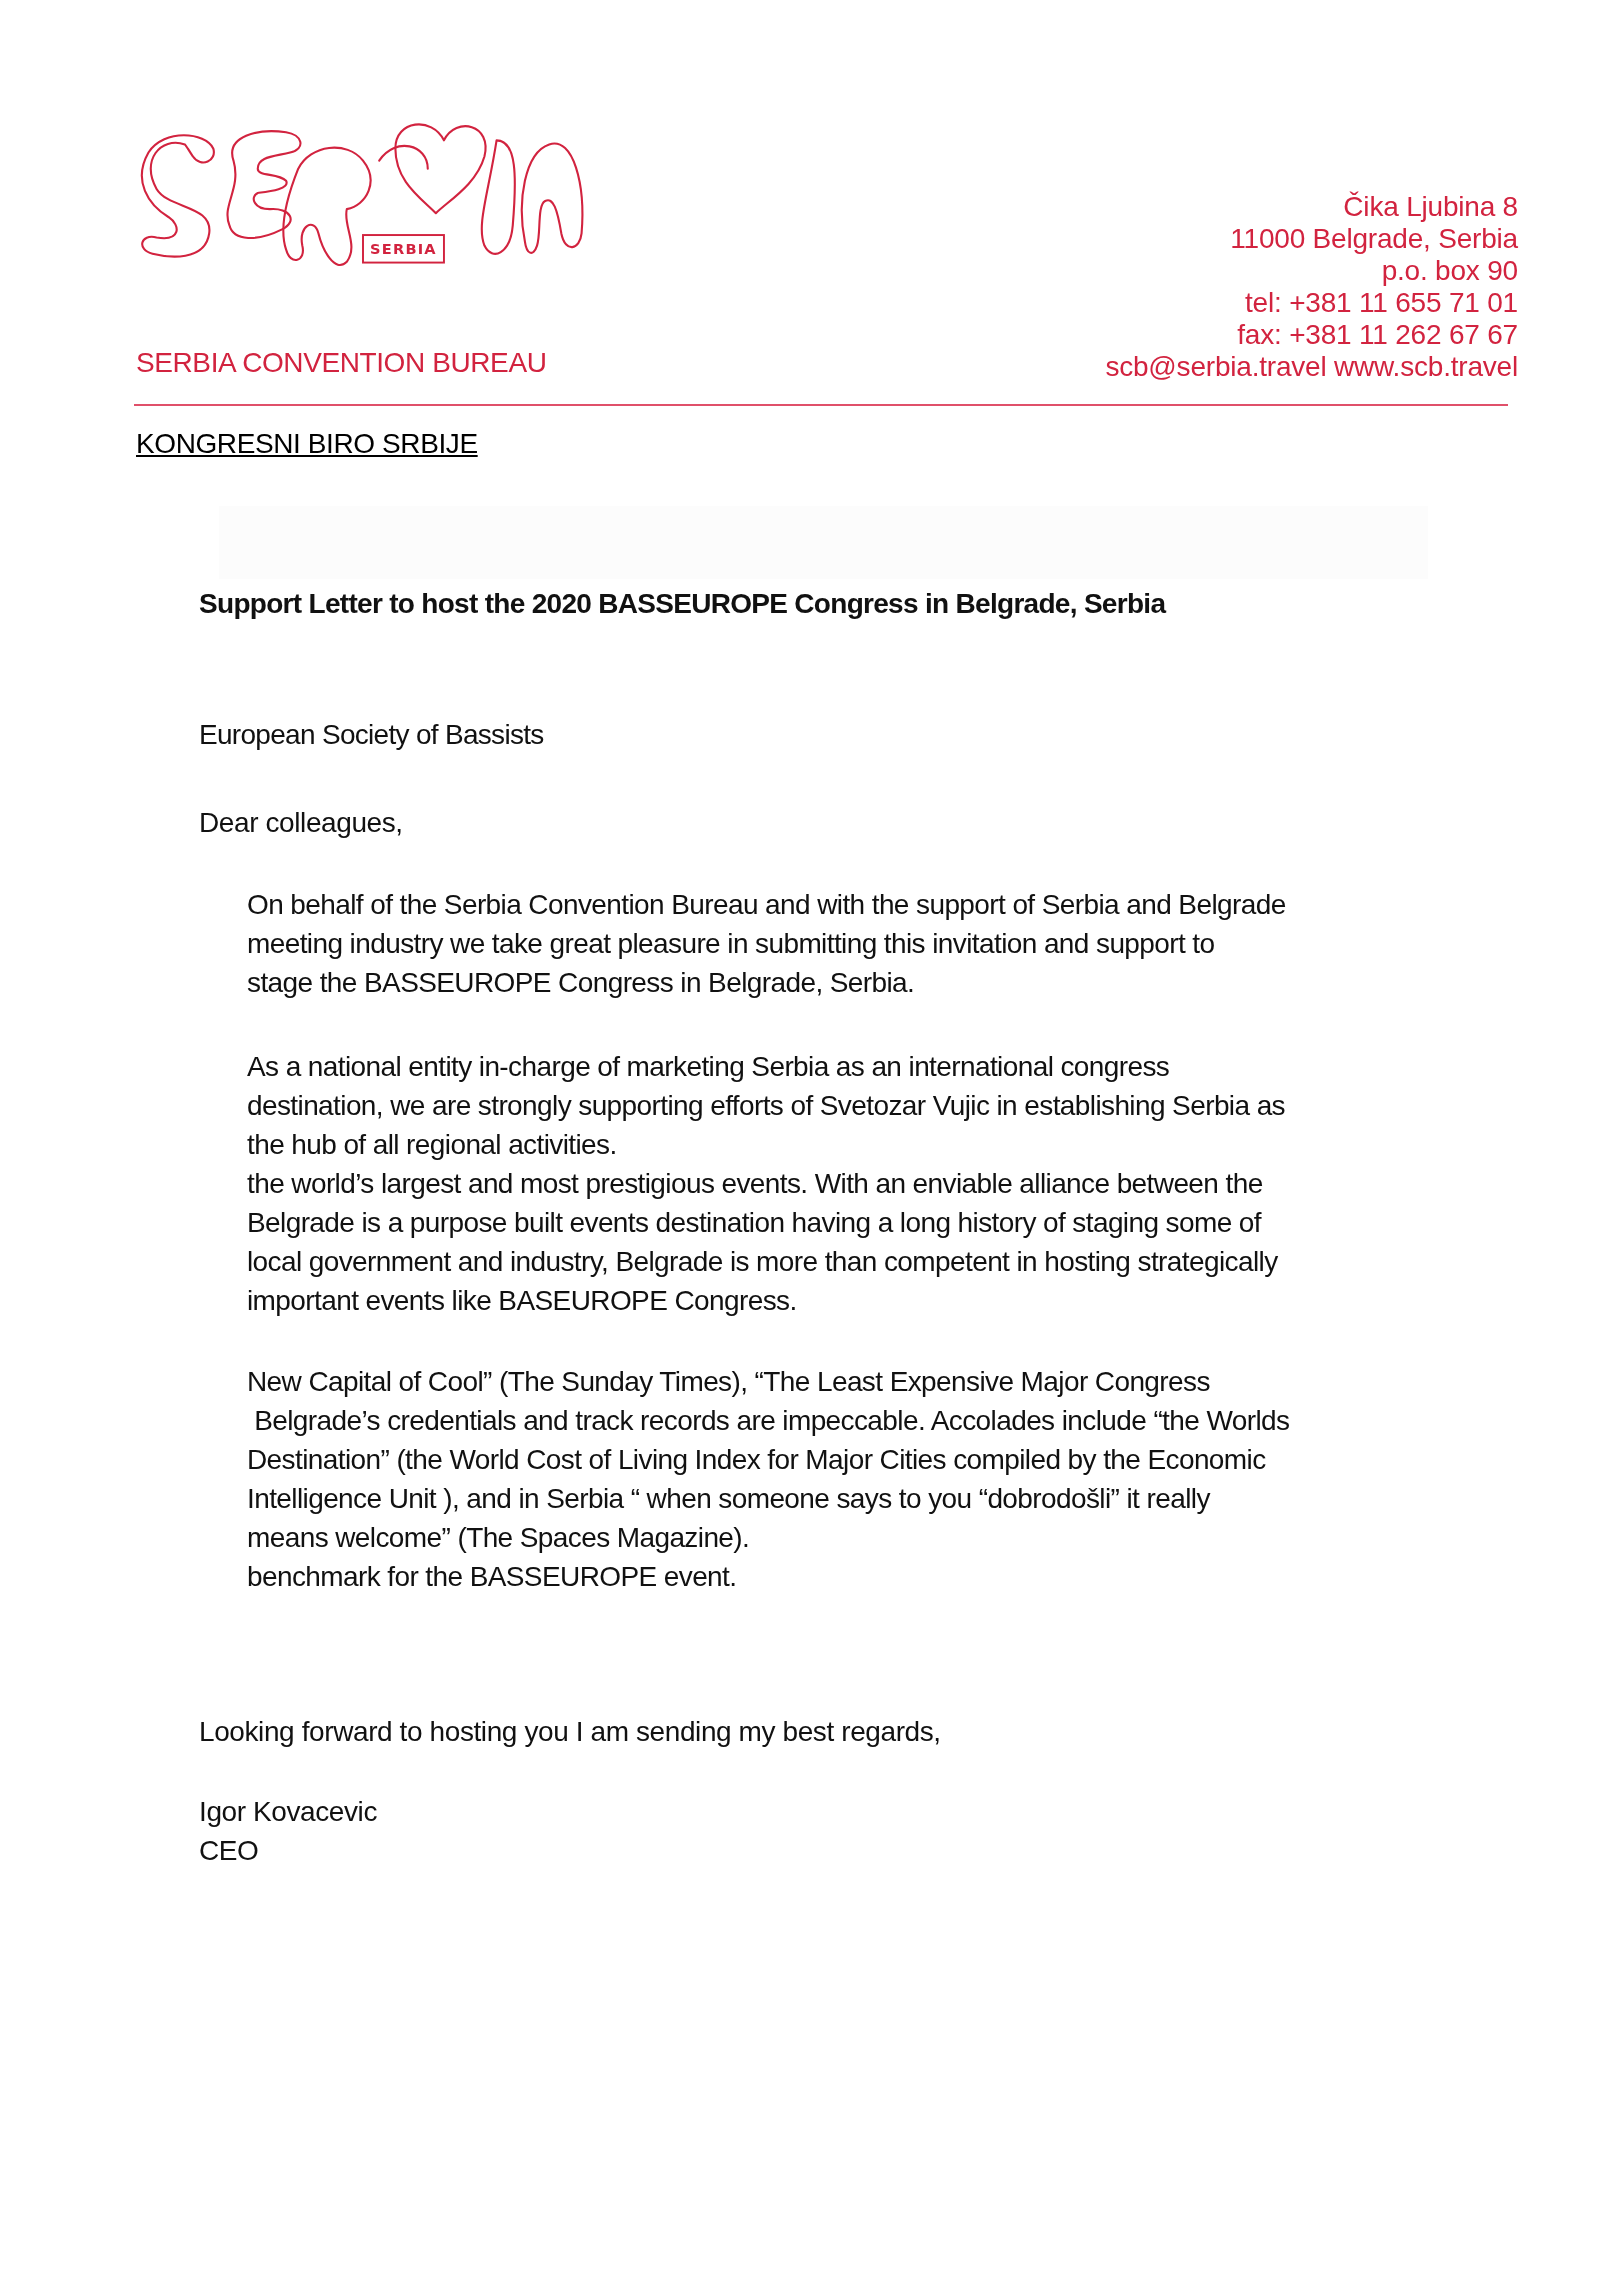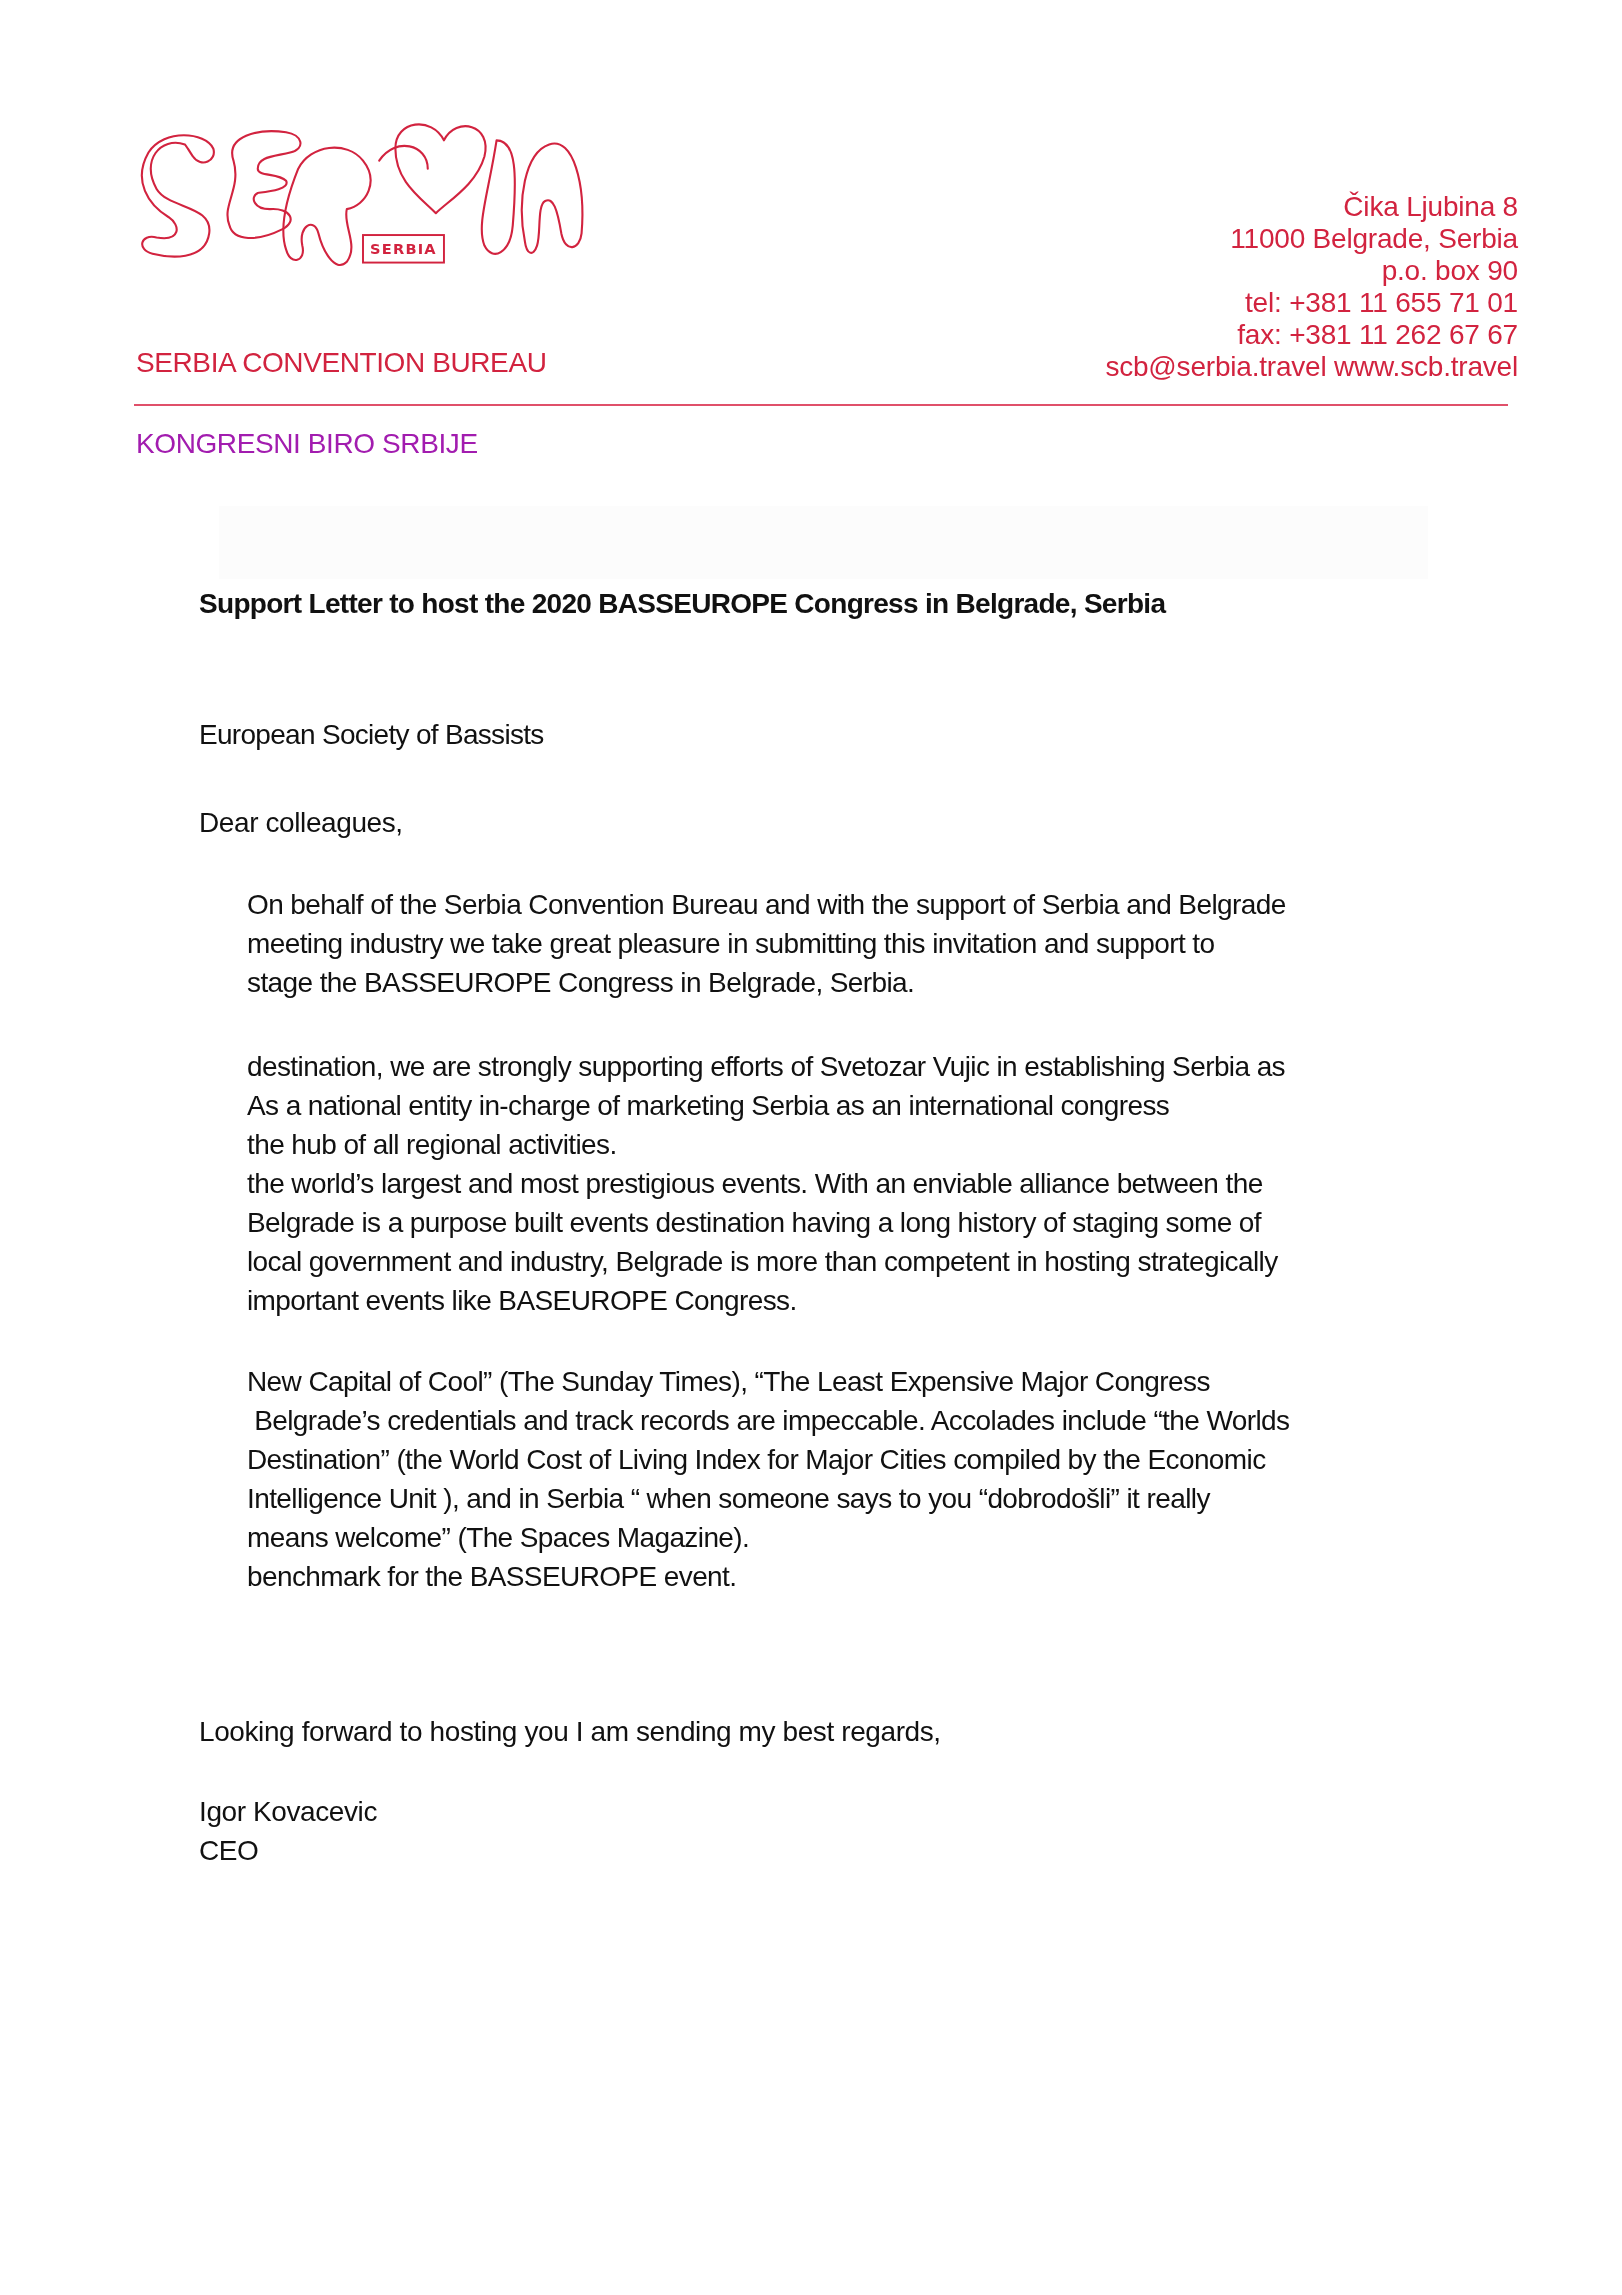--- a/index.html
+++ b/index.html
@@ -5,21 +5,21 @@
     html, body { margin: 0; padding: 0; background: #ffffff; }
     body { width: 1623px; height: 2295px; position: relative; overflow: hidden;
            font-family: "Liberation Sans", sans-serif; color: #111111; }
     .page { position: absolute; left: 0; top: 0; width: 1623px; height: 2295px; background: #ffffff; }
 
     
     .logo { position: absolute; left: 136px; top: 112px; width: 454px; height: 170px; }
     .org-name { position: absolute; left: 136px; top: 347px; font-size: 28px; letter-spacing: -0.4px;
                 color: #d2233f; font-family: "Liberation Sans", sans-serif; white-space: nowrap; }
     .org-name-local { position: absolute; left: 136px; top: 428px; font-size: 28px; letter-spacing: -0.4px;
-                color: #a21caf; white-space: nowrap; }
+                color: #000000; white-space: nowrap; text-decoration: underline; }
     .divider { position: absolute; left: 134px; top: 404px; width: 1374px; height: 2.4px; background: #e0506a; }
     .contact { position: absolute; right: 105px; top: 191px; text-align: right; color: #d2233f;
                font-size: 28px; line-height: 32px; letter-spacing: -0.2px; }
     .contact div { white-space: nowrap; }
 
     .faint-band { position: absolute; left: 219px; top: 506px; width: 1209px; height: 73px; background: #fcfcfc; }
     .subject { position: absolute; left: 199px; top: 588px; font-weight: bold; font-size: 28px; letter-spacing: -0.7px; white-space: nowrap; }
     .recipient { position: absolute; left: 199px; top: 719px; font-weight: normal; font-size: 28px; letter-spacing: -0.7px; white-space: nowrap; }
     .salutation { position: absolute; left: 199px; top: 807px; font-size: 28px; letter-spacing: -0.4px; white-space: nowrap; }
     .para { position: absolute; left: 199px; font-size: 28px; line-height: 39px; letter-spacing: -0.6px; }
@@ -75,22 +75,22 @@
   <div class="recipient">European Society of Bassists</div>
   <div class="salutation">Dear colleagues,</div>
 
   <div class="para p1">
     <span class="line">On behalf of the Serbia Convention Bureau and with the support of Serbia and Belgrade</span>
     <span class="line">meeting industry we take great pleasure in submitting this invitation and support to</span>
     <span class="line">stage the BASSEUROPE Congress in Belgrade, Serbia.</span>
   </div>
 
   <div class="para p2">
+    <span class="line">As a national entity in-charge of marketing Serbia as an international congress</span>
     <span class="line">destination, we are strongly supporting efforts of Svetozar Vujic in establishing Serbia as</span>
-    <span class="line">As a national entity in-charge of marketing Serbia as an international congress</span>
     <span class="line">the hub of all regional activities.</span>
     <span class="line">the world’s largest and most prestigious events. With an enviable alliance between the</span>
     <span class="line">Belgrade is a purpose built events destination having a long history of staging some of</span>
     <span class="line">local government and industry, Belgrade is more than competent in hosting strategically</span>
     <span class="line">important events like BASEUROPE Congress.</span>
   </div>
 
   <div class="para p3">
     <span class="line">New Capital of Cool” (The Sunday Times), “The Least Expensive Major Congress</span>
     <span class="line" style="white-space: pre;"> Belgrade’s credentials and track records are impeccable. Accolades include “the Worlds</span>

